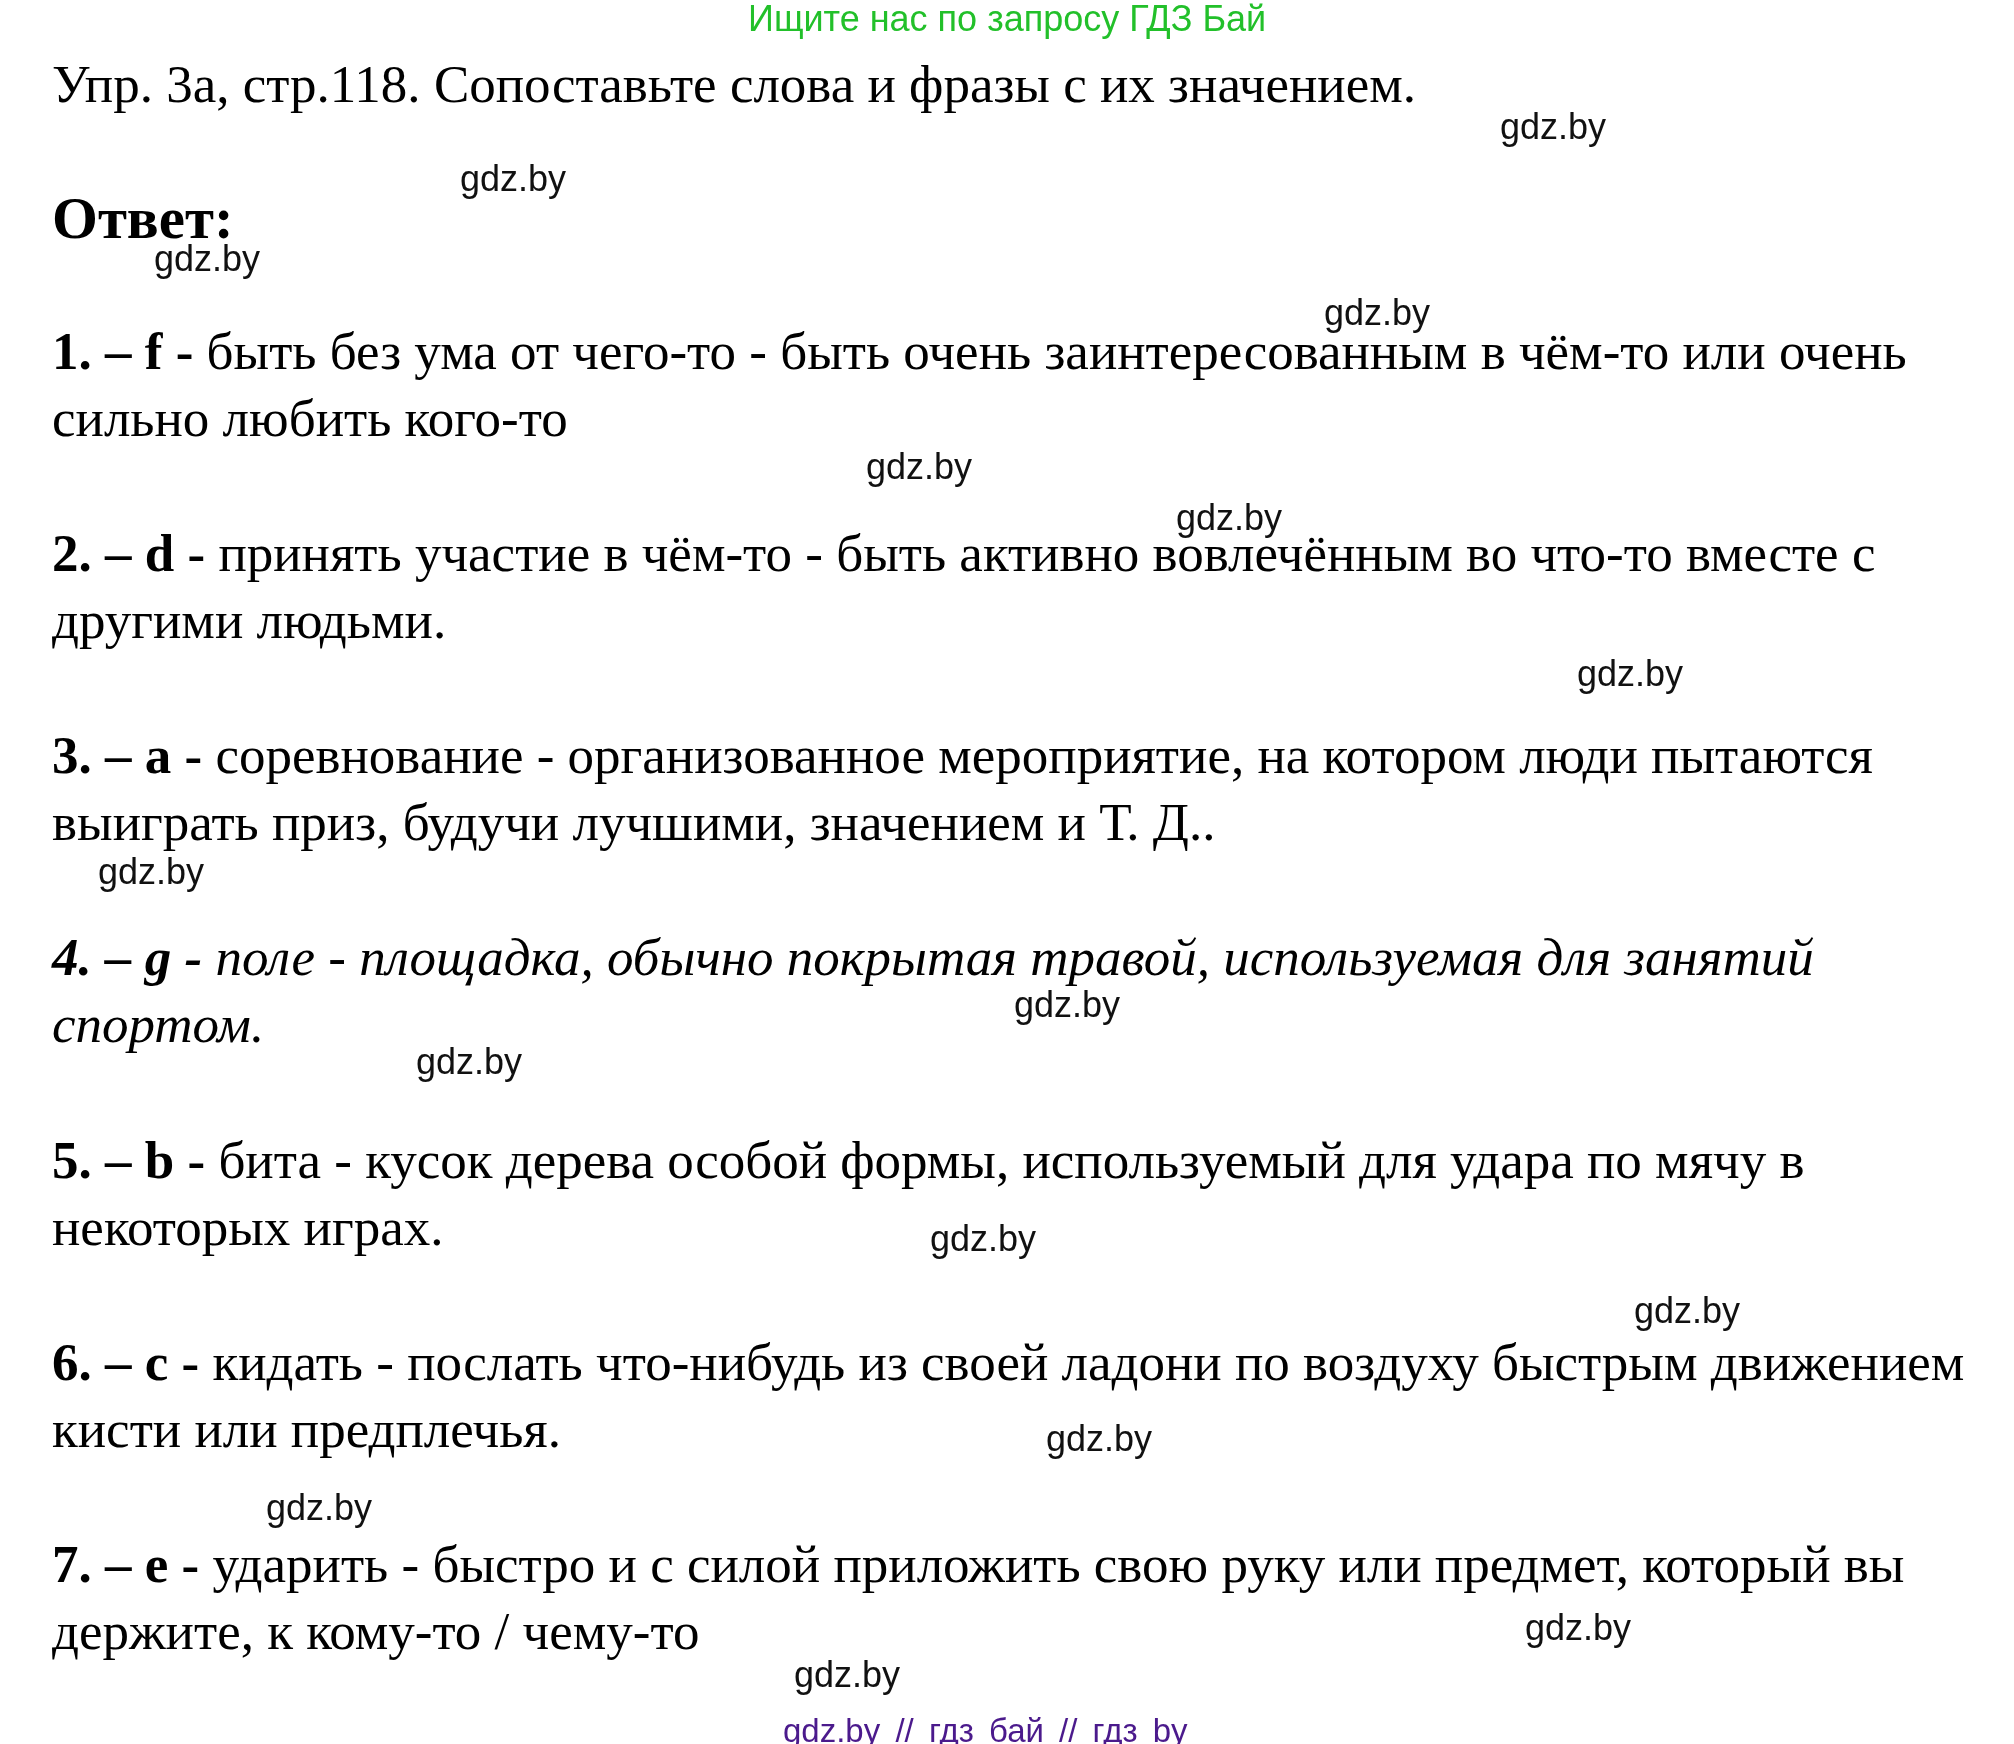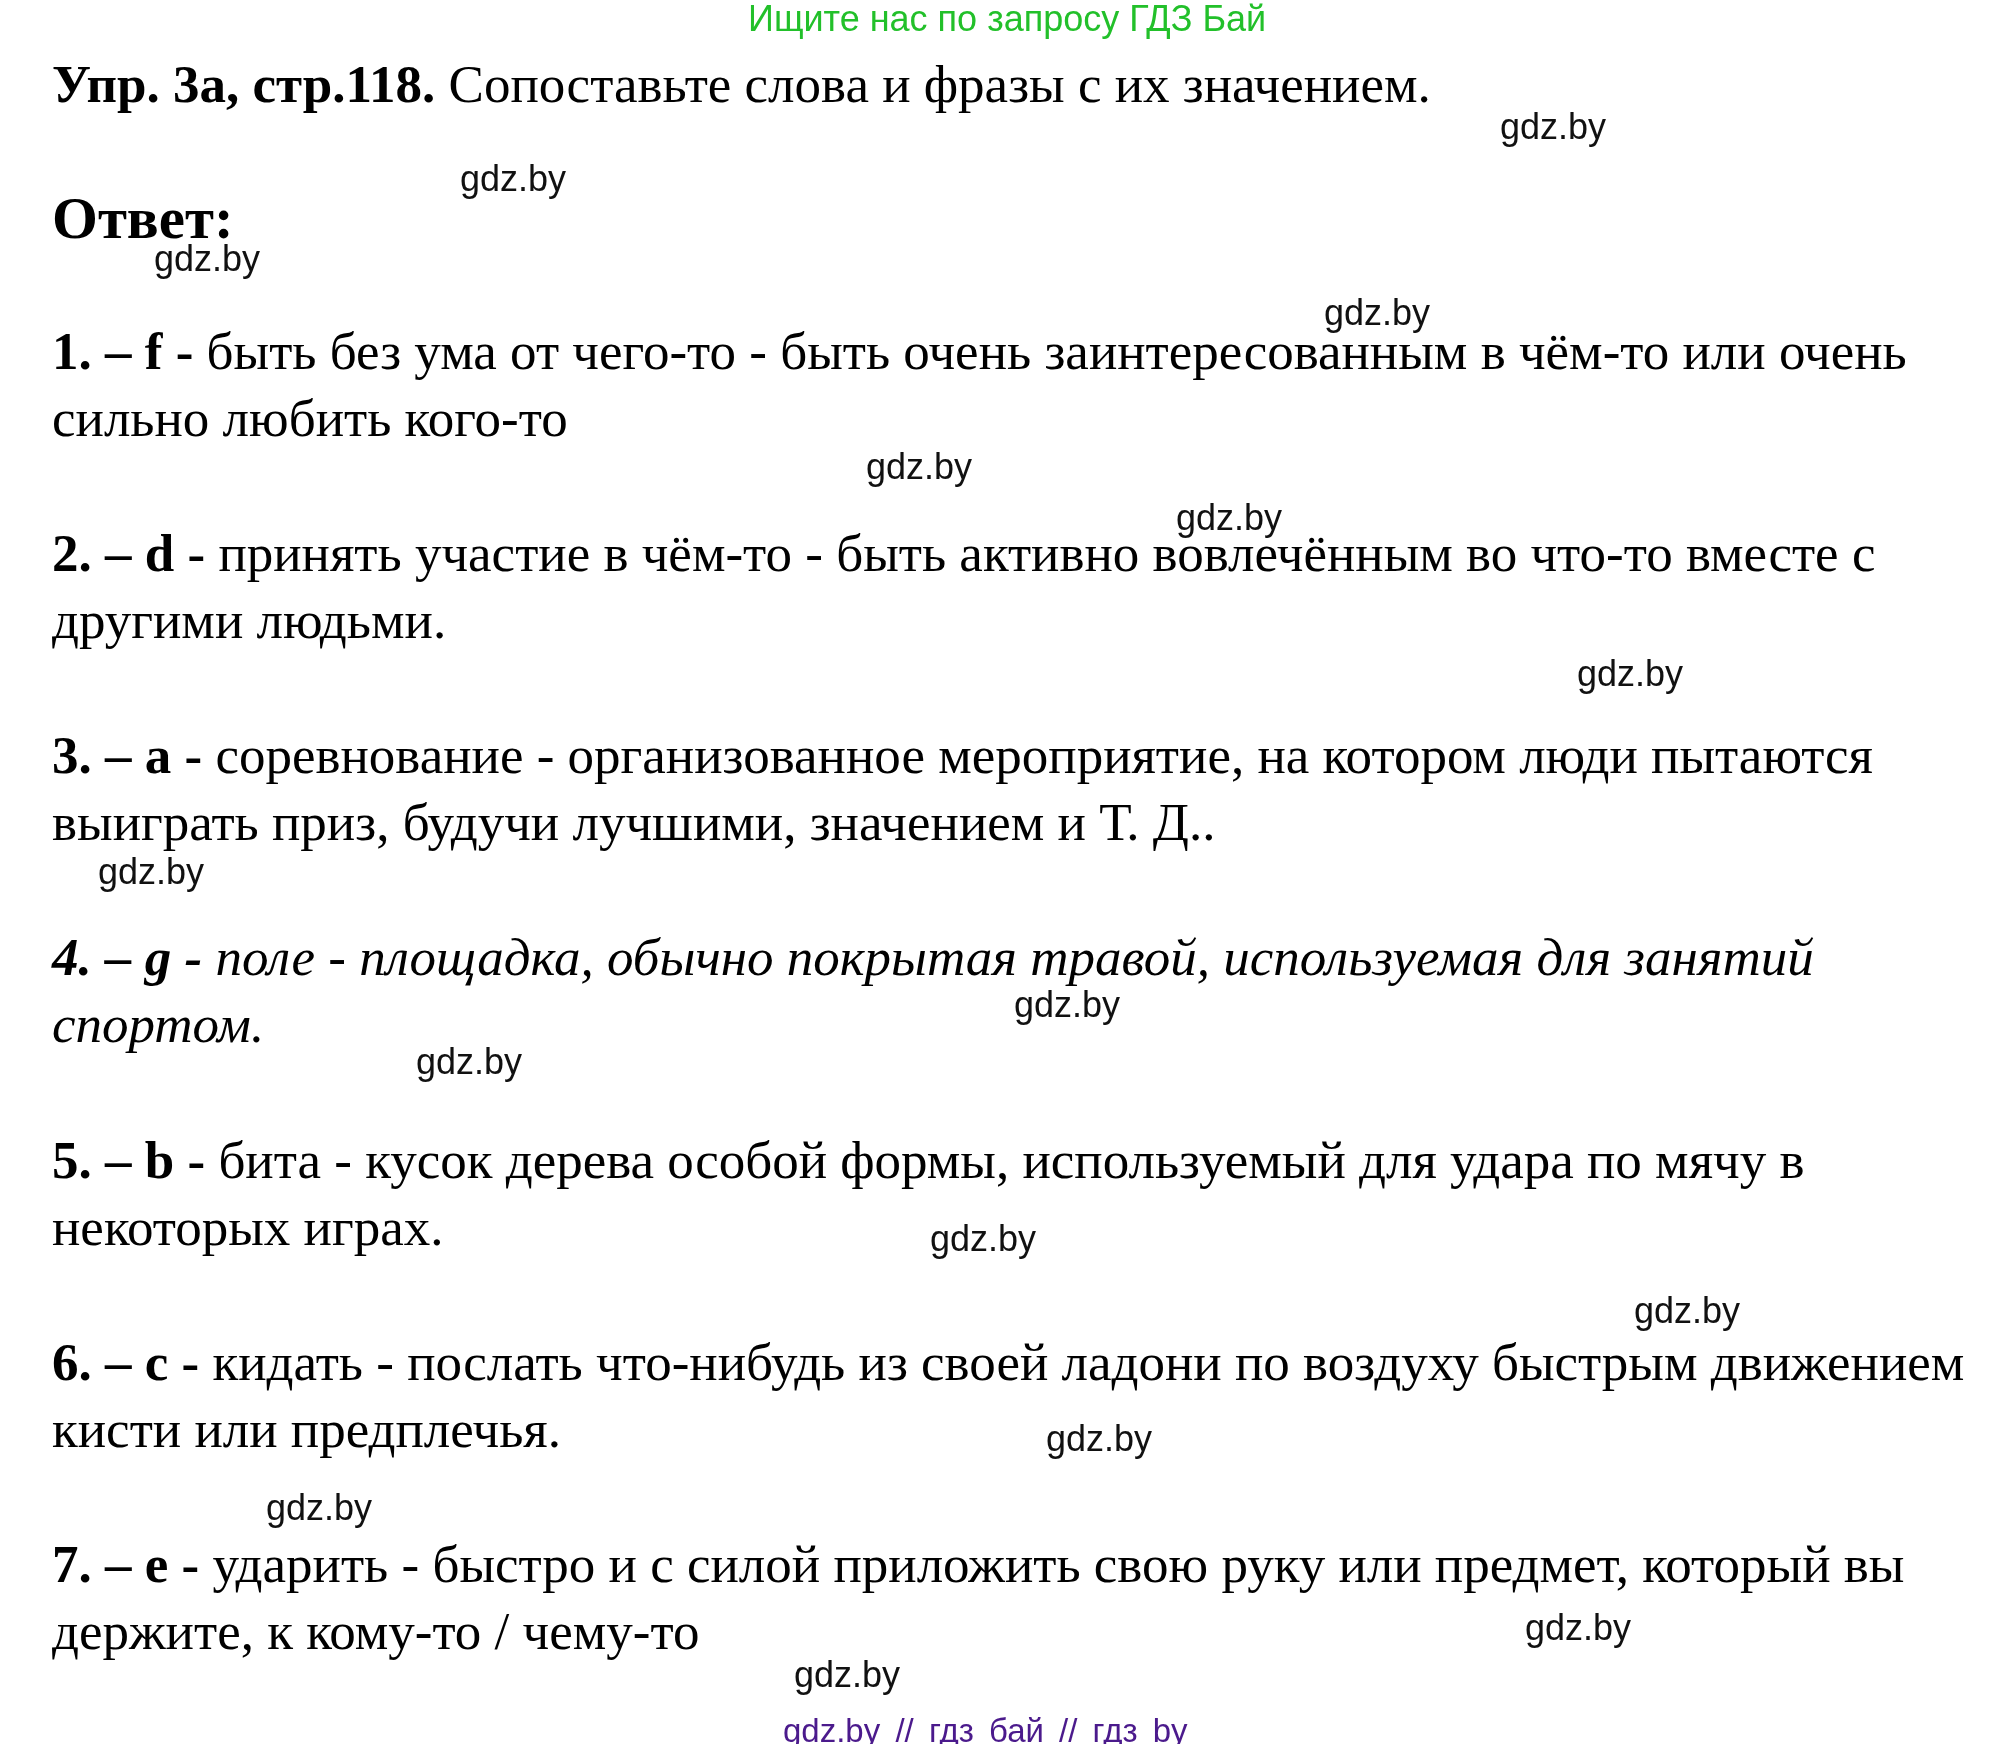--- a/index.html
+++ b/index.html
@@ -1,20 +1,20 @@
 <!DOCTYPE html>
 <html><head>
 <meta charset="utf-8">
 <style>
   html, body { margin:0; padding:0; background:#ffffff; }
   body { width:2014px; height:1744px; position:relative; overflow:hidden; }
   .abs { position:absolute; white-space:nowrap; }
   .top-banner { font-family:"Liberation Sans", sans-serif; color:#22c02a; font-size:36px; top:0px; left:748px; line-height:38px; }
   .title { font-family:"Liberation Serif", serif; font-size:53px; color:#000; top:52px; left:52px; line-height:64px; }
-  .title b { font-weight:bold; }
+  .title b { font-weight:normal; }
   .answer { font-family:"Liberation Serif", serif; font-size:59px; font-weight:bold; color:#000; top:186px; left:52px; line-height:64px; }
   .item { position:absolute; left:52px; width:1960px; font-family:"Liberation Serif", serif; font-size:53px; color:#000; line-height:67px; }
   .item .lead { font-weight:bold; }
   .wm { font-family:"Liberation Sans", sans-serif; font-size:36px; color:#111; line-height:30px; }
   .footer { font-family:"Liberation Sans", sans-serif; color:#4b1a8c; font-size:33px; top:1712px; left:783px; line-height:38px; word-spacing:6px; }
 </style>
 </head>
 <body>
 
 <div class="abs top-banner">Ищите нас по запросу ГДЗ Бай</div>

